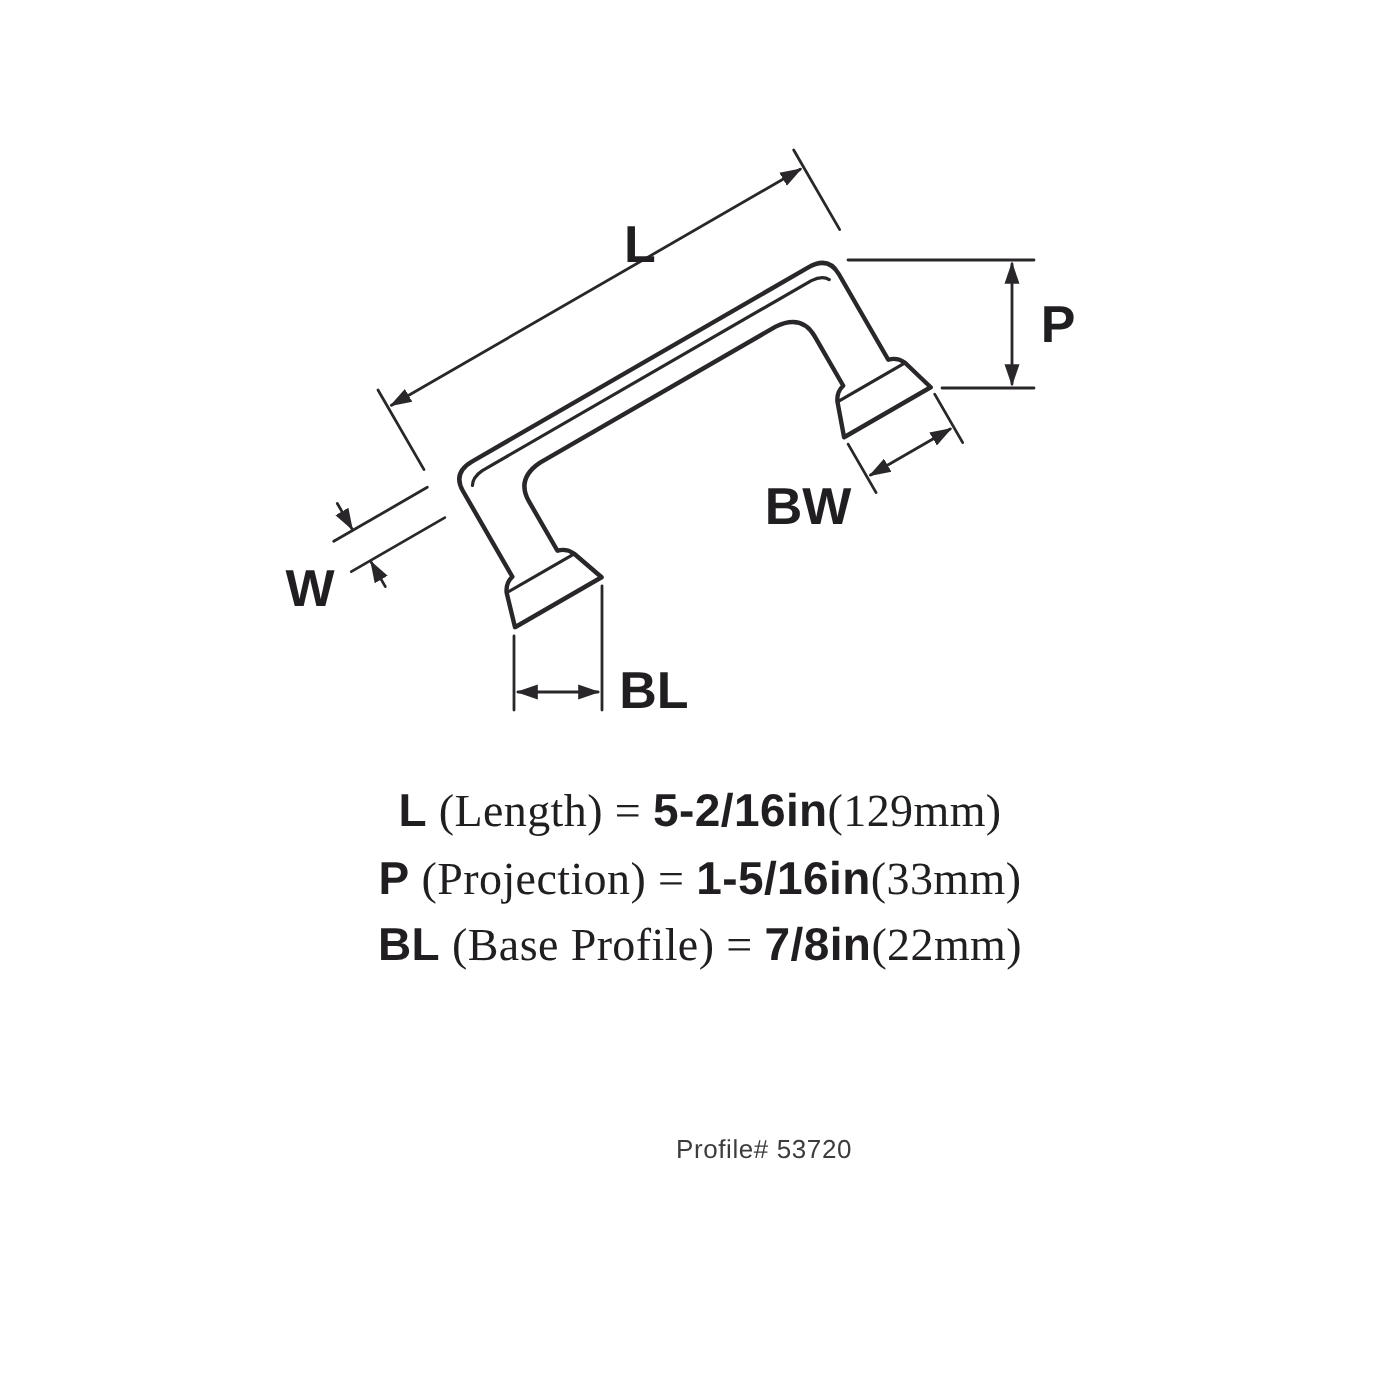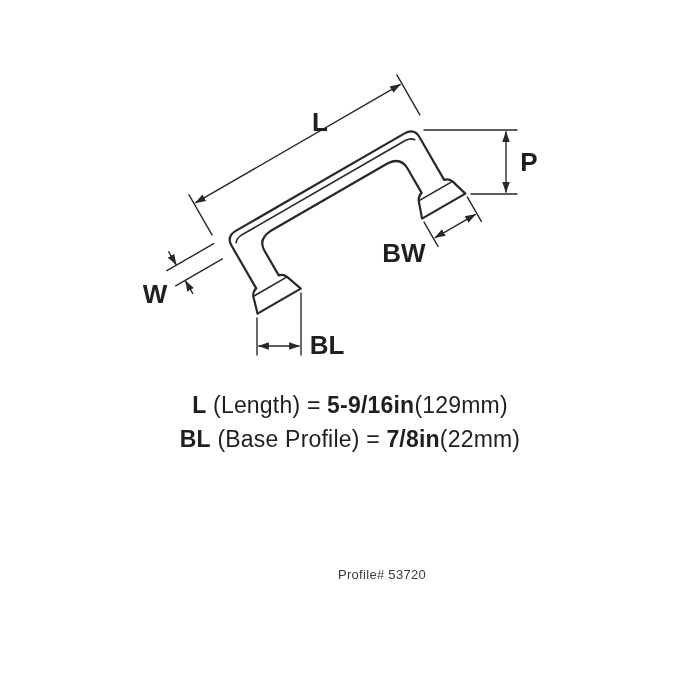--- a/index.html
+++ b/index.html
@@ -21,21 +21,21 @@
   .specs {
     position: absolute; top: 389px; left: 0; width: 700px;
     text-align: center;
     font-size: 23px;
     line-height: 33.5px;
     letter-spacing: 0.2px;
     color: #211e21;
   }
   .specs .seg { white-space: pre; }
   .specs .b { font-weight: 700; }
-  .specs .r { font-weight: 400; }
+  .specs .r { font-weight: 400; font-family: Liberation Serif, serif; }
 
   .profile {
     position: absolute; top: 567px; left: 0; width: 700px;
     text-align: center;
     font-size: 13px;
     letter-spacing: 0.3px;
     color: #3c3c3c;
     padding-left: 32px;
   }
 </style>
@@ -95,21 +95,24 @@
 
     <text class="dim-label" text-anchor="middle" x="320" y="131">L</text>
     <text class="dim-label" text-anchor="middle" x="529" y="171">P</text>
     <text class="dim-label" text-anchor="middle" x="404" y="262">BW</text>
     <text class="dim-label" text-anchor="middle" x="155" y="303">W</text>
     <text class="dim-label" text-anchor="middle" x="327" y="354">BL</text>
   </svg>
 
   <div class="specs">
     <div>
-      <span class="seg b">L</span><span class="seg r"> (Length) = </span><span class="seg b">5-9/16in</span><span class="seg r">(129mm)</span>
+      <span class="seg b">L</span><span class="seg r"> (Length) = </span><span class="seg b">5-2/16in</span><span class="seg r">(129mm)</span>
+    </div>
+    <div>
+      <span class="seg b">P</span><span class="seg r"> (Projection) = </span><span class="seg b">1-5/16in</span><span class="seg r">(33mm)</span>
     </div>
     <div>
       <span class="seg b">BL</span><span class="seg r"> (Base Profile) = </span><span class="seg b">7/8in</span><span class="seg r">(22mm)</span>
     </div>
   </div>
 
   <div class="profile">Profile# 53720</div>
 
 </div>
 

